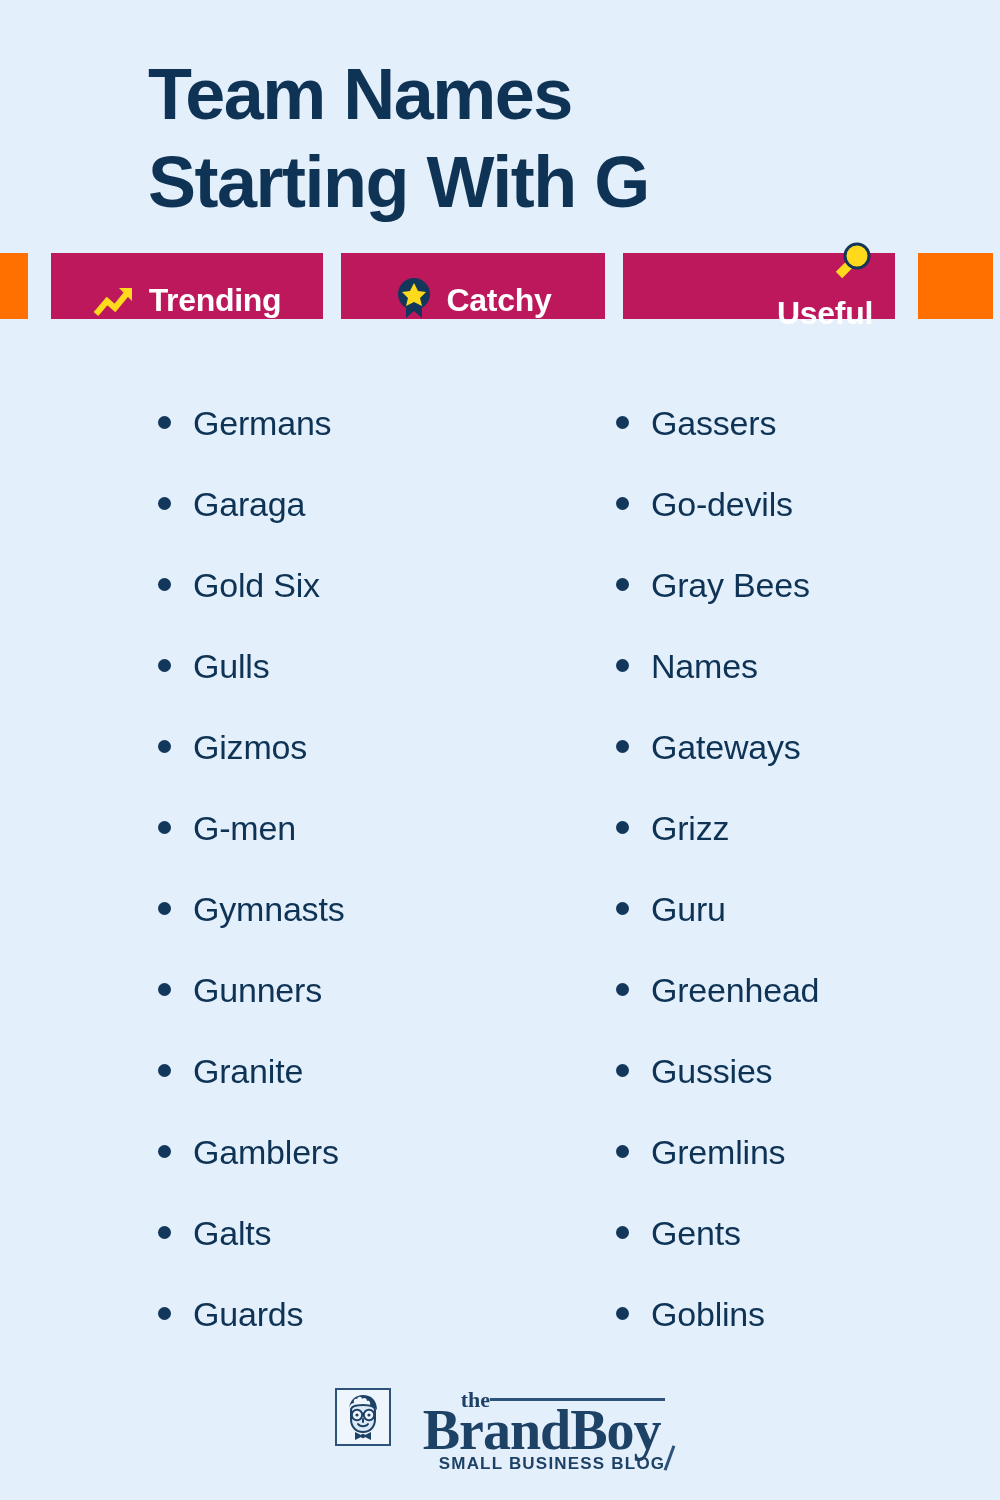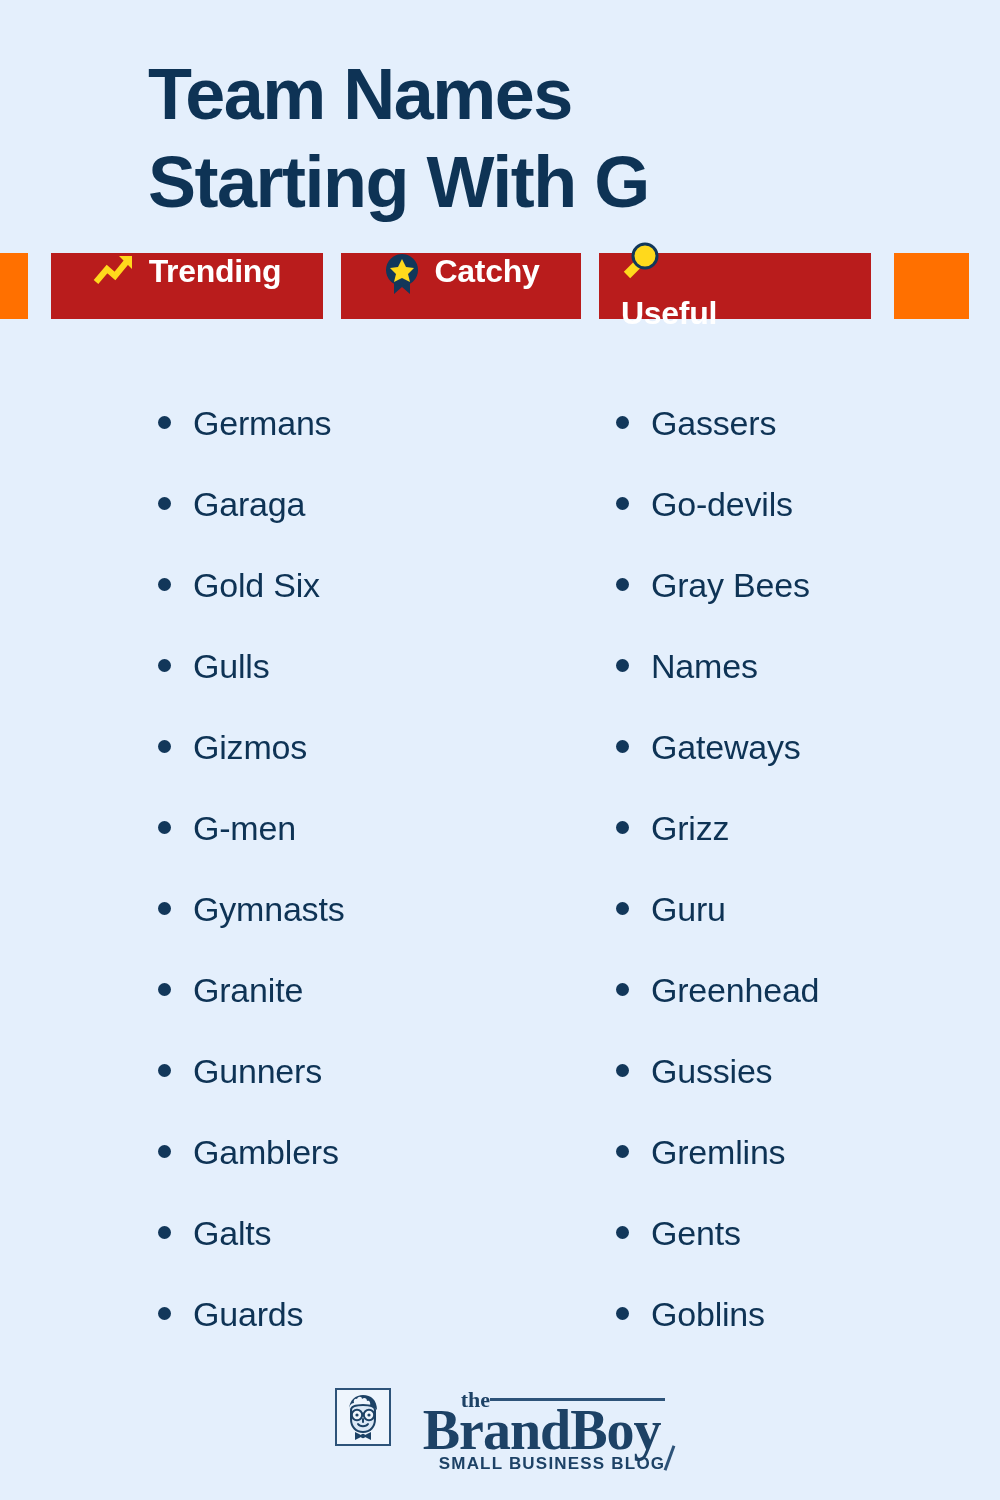--- a/index.html
+++ b/index.html
@@ -47,31 +47,31 @@
   .bar-edge {
     background: #ff7000;
     flex: 0 0 auto;
   }
   .bar-edge.left  { width: 28px; }
   .bar-edge.right { width: 75px; }
   .bar-gap { flex: 0 0 23px; }
   .bar-gap.small { flex: 0 0 18px; }
 
   .badge {
-    background: #b91c1c;
+    background: #be185d;
     flex: 0 0 auto;
     display: flex;
-    align-items: flex-start;
+    align-items: flex-end;
     justify-content: center;
     gap: 14px;
     padding: 0 22px;
     box-sizing: border-box;
   }
   .badge-1 { width: 272px; }
-  .badge-2 { width: 240px; }
+  .badge-2 { width: 264px; }
   .badge-3 { width: 272px; flex-direction: column; }
 
   .badge-label {
     color: #ffffff;
     font-size: 32px;
     font-weight: bold;
     letter-spacing: -0.3px;
     white-space: nowrap;
   }
   .badge-icon {
@@ -284,25 +284,25 @@
       <li class="name-item">
         <span class="bullet"></span>
         <span class="name-text">G-men</span>
       </li>
       <li class="name-item">
         <span class="bullet"></span>
         <span class="name-text">Gymnasts</span>
       </li>
       <li class="name-item">
         <span class="bullet"></span>
+        <span class="name-text">Gunners</span>
+      </li>
+      <li class="name-item">
+        <span class="bullet"></span>
         <span class="name-text">Granite</span>
-      </li>
-      <li class="name-item">
-        <span class="bullet"></span>
-        <span class="name-text">Gunners</span>
       </li>
       <li class="name-item">
         <span class="bullet"></span>
         <span class="name-text">Gamblers</span>
       </li>
       <li class="name-item">
         <span class="bullet"></span>
         <span class="name-text">Galts</span>
       </li>
       <li class="name-item">

